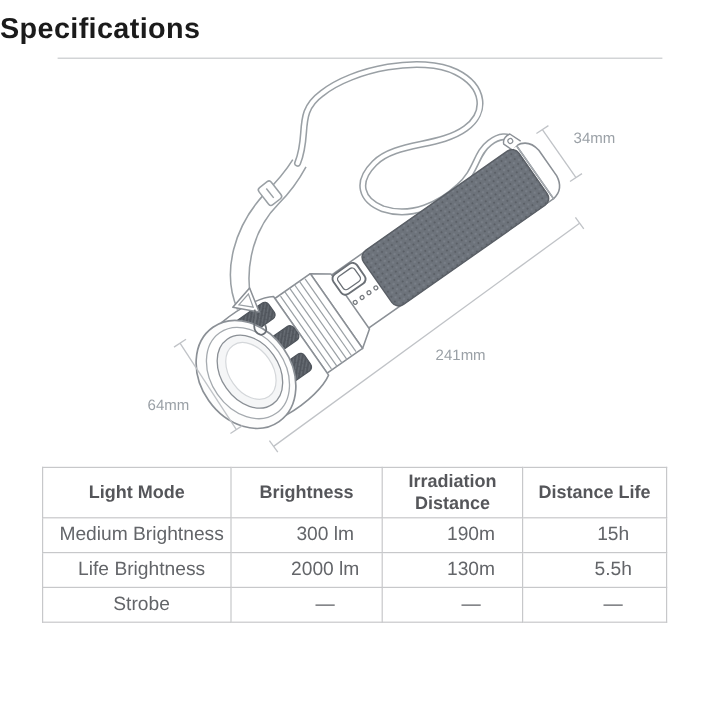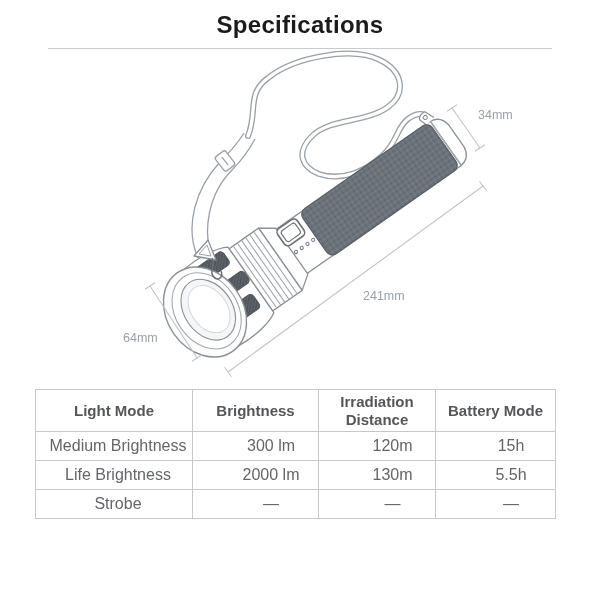--- a/index.html
+++ b/index.html
@@ -2,21 +2,21 @@
 <html><head>
 <meta charset="utf-8">
 <style>
   html,body{margin:0;padding:0;}
   body{
     width:600px;height:600px;background:#ffffff;
     font-family:"Liberation Sans", sans-serif;
     position:relative;overflow:hidden;
   }
   .title{
-    text-align:center;margin-top:11px;height:32px;
+    margin-top:11px;height:32px;
     font-size:24px;font-weight:700;color:#1b1b1b;letter-spacing:.3px;
   }
   .divider{border-top:1px solid #c8cacc;margin:5px 48px 0 48px;}
   svg.diagram{display:block;width:600px;height:338px;}
   table.specs{
     border-collapse:collapse;table-layout:fixed;
     margin:2px 0 0 35px;width:520px;
     color:#636569;
   }
   table.specs th, table.specs td{
@@ -154,28 +154,28 @@
       <col style="width:157px">
       <col style="width:126px">
       <col style="width:117px">
       <col style="width:120px">
     </colgroup>
   <thead>
     <tr>
       <th>Light Mode</th>
       <th>Brightness</th>
       <th>Irradiation Distance</th>
-      <th>Battery Mode</th>
+      <th>Distance Life</th>
     </tr>
   </thead>
   <tbody>
     <tr>
       <td class="mode">Medium Brightness</td>
       <td>300 lm</td>
-      <td>120m</td>
+      <td>190m</td>
       <td>15h</td>
     </tr>
     <tr>
       <td class="mode">Life Brightness</td>
       <td>2000 lm</td>
       <td>130m</td>
       <td>5.5h</td>
     </tr>
     <tr>
       <td class="mode">Strobe</td>

